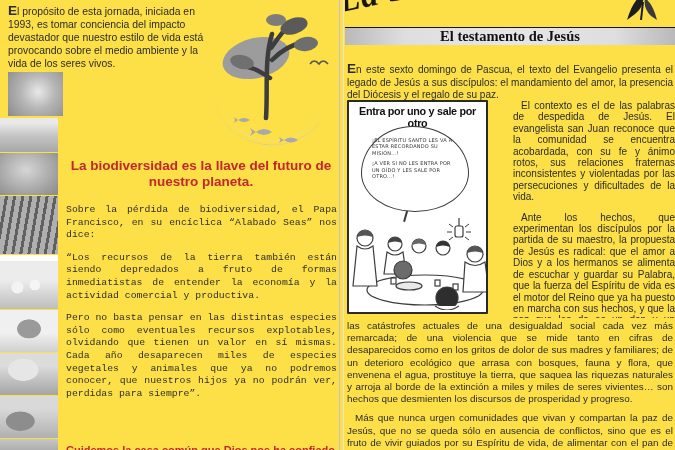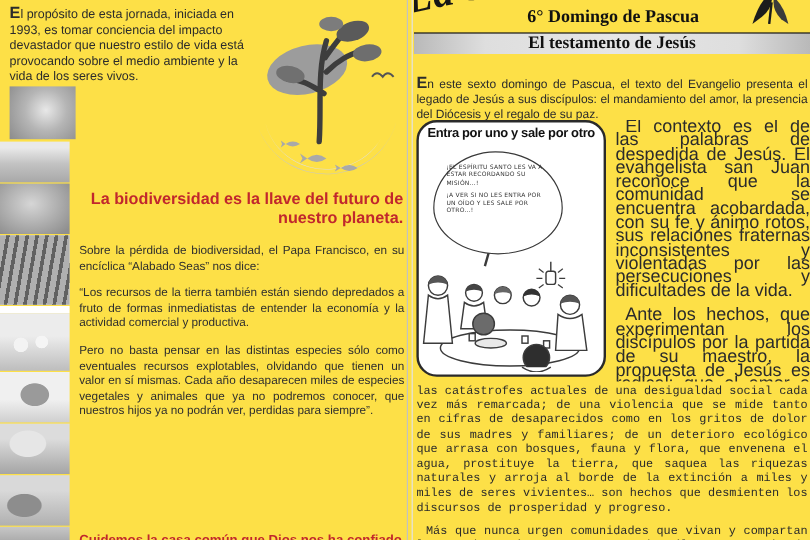--- a/index.html
+++ b/index.html
@@ -23,62 +23,62 @@
   .photo-strip .photo{width:58px;margin-bottom:1px;}
   .ph-flamingos{height:34px;background:linear-gradient(#e9e9e9 15%,#c2c2c2 55%,#a8a8a8);}
   .ph-dolphin{height:42px;background:radial-gradient(ellipse at 45% 40%, #d6d6d6, #8f8f8f 90%);}
   .ph-tiger{height:58px;background:repeating-linear-gradient(100deg,#d8d8d8 0 5px,#777 5px 8px),#cfcfcf;background-blend-mode:multiply;}
   .ph-gap{height:6px;background:#fff;}
   .ph-penguins{height:48px;background:radial-gradient(circle at 30% 55%, #f3f3f3 0 12%, transparent 13%),radial-gradient(circle at 60% 50%, #f5f5f5 0 12%, transparent 13%),linear-gradient(#ececec 40%,#bdbdbd);}
   .ph-camel{height:42px;background:radial-gradient(ellipse at 50% 45%, #9a9a9a 0 28%, transparent 30%),linear-gradient(#f0f0f0 55%,#cfcfcf);}
   .ph-pelicans{height:42px;background:radial-gradient(ellipse at 40% 40%, #e6e6e6 0 30%, transparent 32%),linear-gradient(#dcdcdc 30%,#a5a5a5);}
   .ph-elephant{height:42px;background:radial-gradient(ellipse at 35% 60%, #8d8d8d 0 26%, transparent 28%),linear-gradient(#d9d9d9 30%,#b0b0b0);}
   .ph-whale{height:18px;background:linear-gradient(#c7c7c7,#9d9d9d);}
-  .l-heading{position:absolute;left:66px;top:158px;width:270px;text-align:right;
+  .l-heading{position:absolute;left:66px;top:158px;width:270px;text-align:center;
       font-weight:bold;font-size:13.5px;line-height:16px;color:#c1272d;}
   .l-bodycol{position:absolute;left:66px;top:204px;width:271px;font-size:9.8px;line-height:12.6px;
       text-align:justify;color:#2e2e2e;}
-  .l-bodycol p{margin:0 0 10px 0;}
+  .l-bodycol p{margin:0 0 10px 0;font-family:Liberation Mono, monospace;}
   .l-clipped{position:absolute;left:66px;top:444px;width:271px;font-weight:bold;
       font-size:11px;color:#c1272d;white-space:nowrap;}
 
   
   .masthead{position:absolute;left:-2px;top:-18px;font-family:"Liberation Serif",serif;
       font-style:italic;font-weight:bold;font-size:34px;color:#161616;
       transform:rotate(-12deg);transform-origin:left bottom;white-space:nowrap;letter-spacing:1px;}
   .edition{position:absolute;left:58px;top:6px;width:216px;text-align:center;
       font-family:"Liberation Serif",serif;font-weight:bold;font-size:15px;color:#111;}
   .masthead-logo{position:absolute;right:12px;top:-8px;width:42px;height:28px;}
   .infobar{position:absolute;left:0;top:27px;width:330px;height:13px;background:#151515;
       display:flex;align-items:center;justify-content:space-between;padding:0 10px;box-sizing:border-box;}
   .infobar span{color:#fff;font-weight:bold;font-size:8px;white-space:nowrap;}
   .titlebar{position:absolute;left:0;top:28px;width:330px;height:17px;
       background:linear-gradient(90deg,#b9b9b9,#dedede 18%,#e6e6e6 50%,#dedede 82%,#b9b9b9);
       display:flex;align-items:center;justify-content:center;}
   .titlebar .t{font-family:"Liberation Serif",serif;font-weight:bold;font-size:14.5px;color:#111;}
   .r-intro{position:absolute;left:2px;top:63px;width:326px;font-size:10px;line-height:12.6px;
       text-align:justify;color:#2b2b2b;}
-  .cartoon{position:absolute;left:2px;top:100px;width:158px;height:214px;border:2px solid #2a2a2a;
-      border-radius:17px;box-sizing:border-box;background:#fff;overflow:hidden;}
+  .cartoon{position:absolute;left:2px;top:100px;width:141px;height:214px;border:2px solid #2a2a2a;
+      border-radius:1px;box-sizing:border-box;background:#fff;overflow:hidden;}
   .cartoon-title{margin-top:3px;text-align:center;font-weight:bold;font-size:10.8px;
       letter-spacing:-0.3px;color:#111;}
   .bubble{position:absolute;left:12px;top:24px;width:108px;height:86px;border:1.2px solid #3a3a3a;
       border-radius:48% 52% 50% 50%/55% 55% 45% 45%;background:#fff;
       padding:10px 8px 0 10px;box-sizing:border-box;z-index:2;}
   .bubble-tail{position:absolute;left:56px;top:106px;width:2px;height:14px;background:#3a3a3a;
       transform:rotate(16deg);z-index:1;}
   .bubble p{margin:0 0 4px 0;font-size:5px;line-height:6.4px;color:#333;
       font-family:"DejaVu Sans",sans-serif;letter-spacing:0.2px;}
   .supper{position:absolute;left:2px;bottom:2px;width:150px;height:92px;}
   .r-col{position:absolute;left:168px;top:100px;width:162px;height:218px;overflow:hidden;
-      font-size:15px;line-height:11.4px;text-align:justify;color:#2b2b2b;}
+      font-size:10px;line-height:11.4px;text-align:justify;color:#2b2b2b;}
   .r-col p{margin:0 0 9px 0;text-indent:8px;}
   .r-bottom{position:absolute;left:2px;top:320px;width:326px;font-size:9.9px;line-height:12.2px;
       text-align:justify;color:#2b2b2b;}
-  .r-bottom p{margin:0 0 7px 0;font-family:Liberation Mono, monospace;}
+  .r-bottom p{margin:0 0 7px 0;}
   .r-bottom p.ind{text-indent:8px;}
 </style>
 </head>
 <body>
 
 <div id="screen">
 
   <div class="left-page">
 
     <div class="l-intro">
@@ -126,21 +126,20 @@
 
     <div class="l-clipped">Cuidemos la casa común que Dios nos ha confiado</div>
   </div>
 
   <div class="page-divider"></div>
   <div class="page-divider2"></div>
 
   <div class="right-page">
 
     <div class="masthead">La Semilla</div>
-    <div class="edition">6° Domingo de Pascua</div>
 
     <svg class="masthead-logo" viewBox="0 0 42 28">
       <path d="M6,28 Q12,8 22,2 Q24,14 14,22 Z" fill="#1c1c1c"></path>
       <path d="M36,28 Q32,12 24,6 Q22,16 30,24 Z" fill="#3a3a3a"></path>
       <path d="M20,28 L22,10" stroke="#1c1c1c" stroke-width="2" fill="none"></path>
     </svg>
 
     <div class="infobar">
       <span>Año 19</span>
       <span>Número 921</span>

